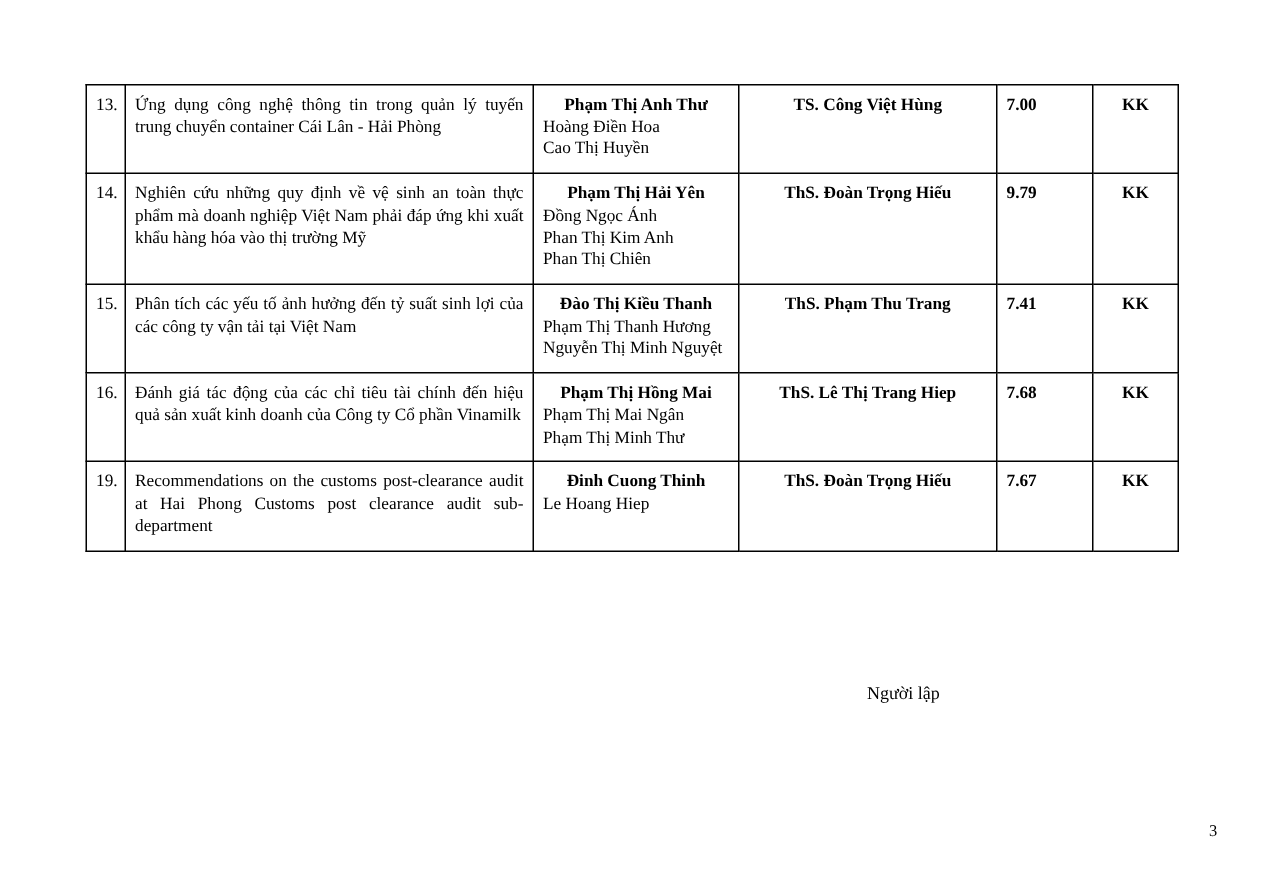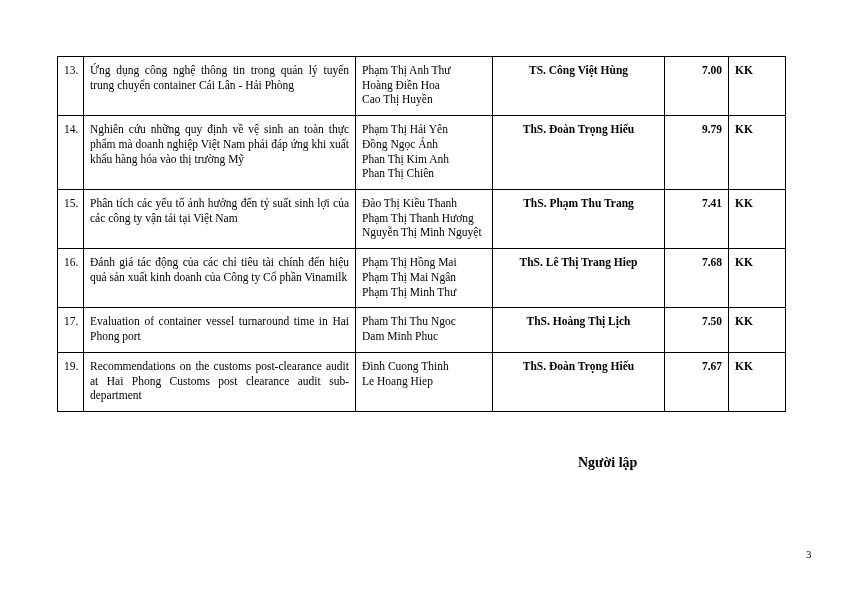--- a/index.html
+++ b/index.html
@@ -49,44 +49,45 @@
     vertical-align: middle;
     font-size: 11.5px;
   }
   td.title {
     text-align: justify;
   }
   td.authors {
     text-align: left;
   }
   td.authors .lead {
-    font-weight: normal;
+    font-weight: bold;
+    text-align: center;
   }
   td.supervisor {
     font-weight: bold;
     text-align: center;
     vertical-align: middle;
   }
   td.score {
     font-weight: bold;
-    text-align: right;
+    text-align: left;
     vertical-align: middle;
     margin-left: 21px;
   }
   td.award {
     font-weight: bold;
-    text-align: left;
+    text-align: center;
     vertical-align: middle;
   }
   .signer {
     position: absolute;
     left: 578px;
     top: 455px;
-    font-size: 14px;
-    font-weight: bold;
+    font-size: 12px;
+    font-weight: normal;
   }
   .page-number {
     position: absolute;
     left: 806px;
     top: 548px;
     font-size: 11px;
   }
   .nowrap-line { display: block; }
 </style>
 </head>
@@ -147,31 +148,20 @@
         <td class="authors">
           <span class="lead nowrap-line">Phạm Thị Hồng Mai</span>
           <span class="nowrap-line">Phạm Thị Mai Ngân</span>
           <span class="nowrap-line">Phạm Thị Minh Thư</span>
         </td>
         <td class="supervisor">ThS. Lê Thị Trang Hiep</td>
         <td class="score">7.68</td>
         <td class="award">KK</td>
       </tr>
       <tr>
-        <td class="no">17.</td>
-        <td class="title">Evaluation of container vessel turnaround time in Hai Phong port</td>
-        <td class="authors">
-          <span class="lead nowrap-line">Pham Thi Thu Ngoc</span>
-          <span class="nowrap-line">Dam Minh Phuc</span>
-        </td>
-        <td class="supervisor">ThS. Hoàng Thị Lịch</td>
-        <td class="score">7.50</td>
-        <td class="award">KK</td>
-      </tr>
-      <tr>
         <td class="no">19.</td>
         <td class="title">Recommendations on the customs post-clearance audit at Hai Phong Customs post clearance audit sub-department</td>
         <td class="authors">
           <span class="lead nowrap-line">Đinh Cuong Thinh</span>
           <span class="nowrap-line">Le Hoang Hiep</span>
         </td>
         <td class="supervisor">ThS. Đoàn Trọng Hiếu</td>
         <td class="score">7.67</td>
         <td class="award">KK</td>
       </tr>

